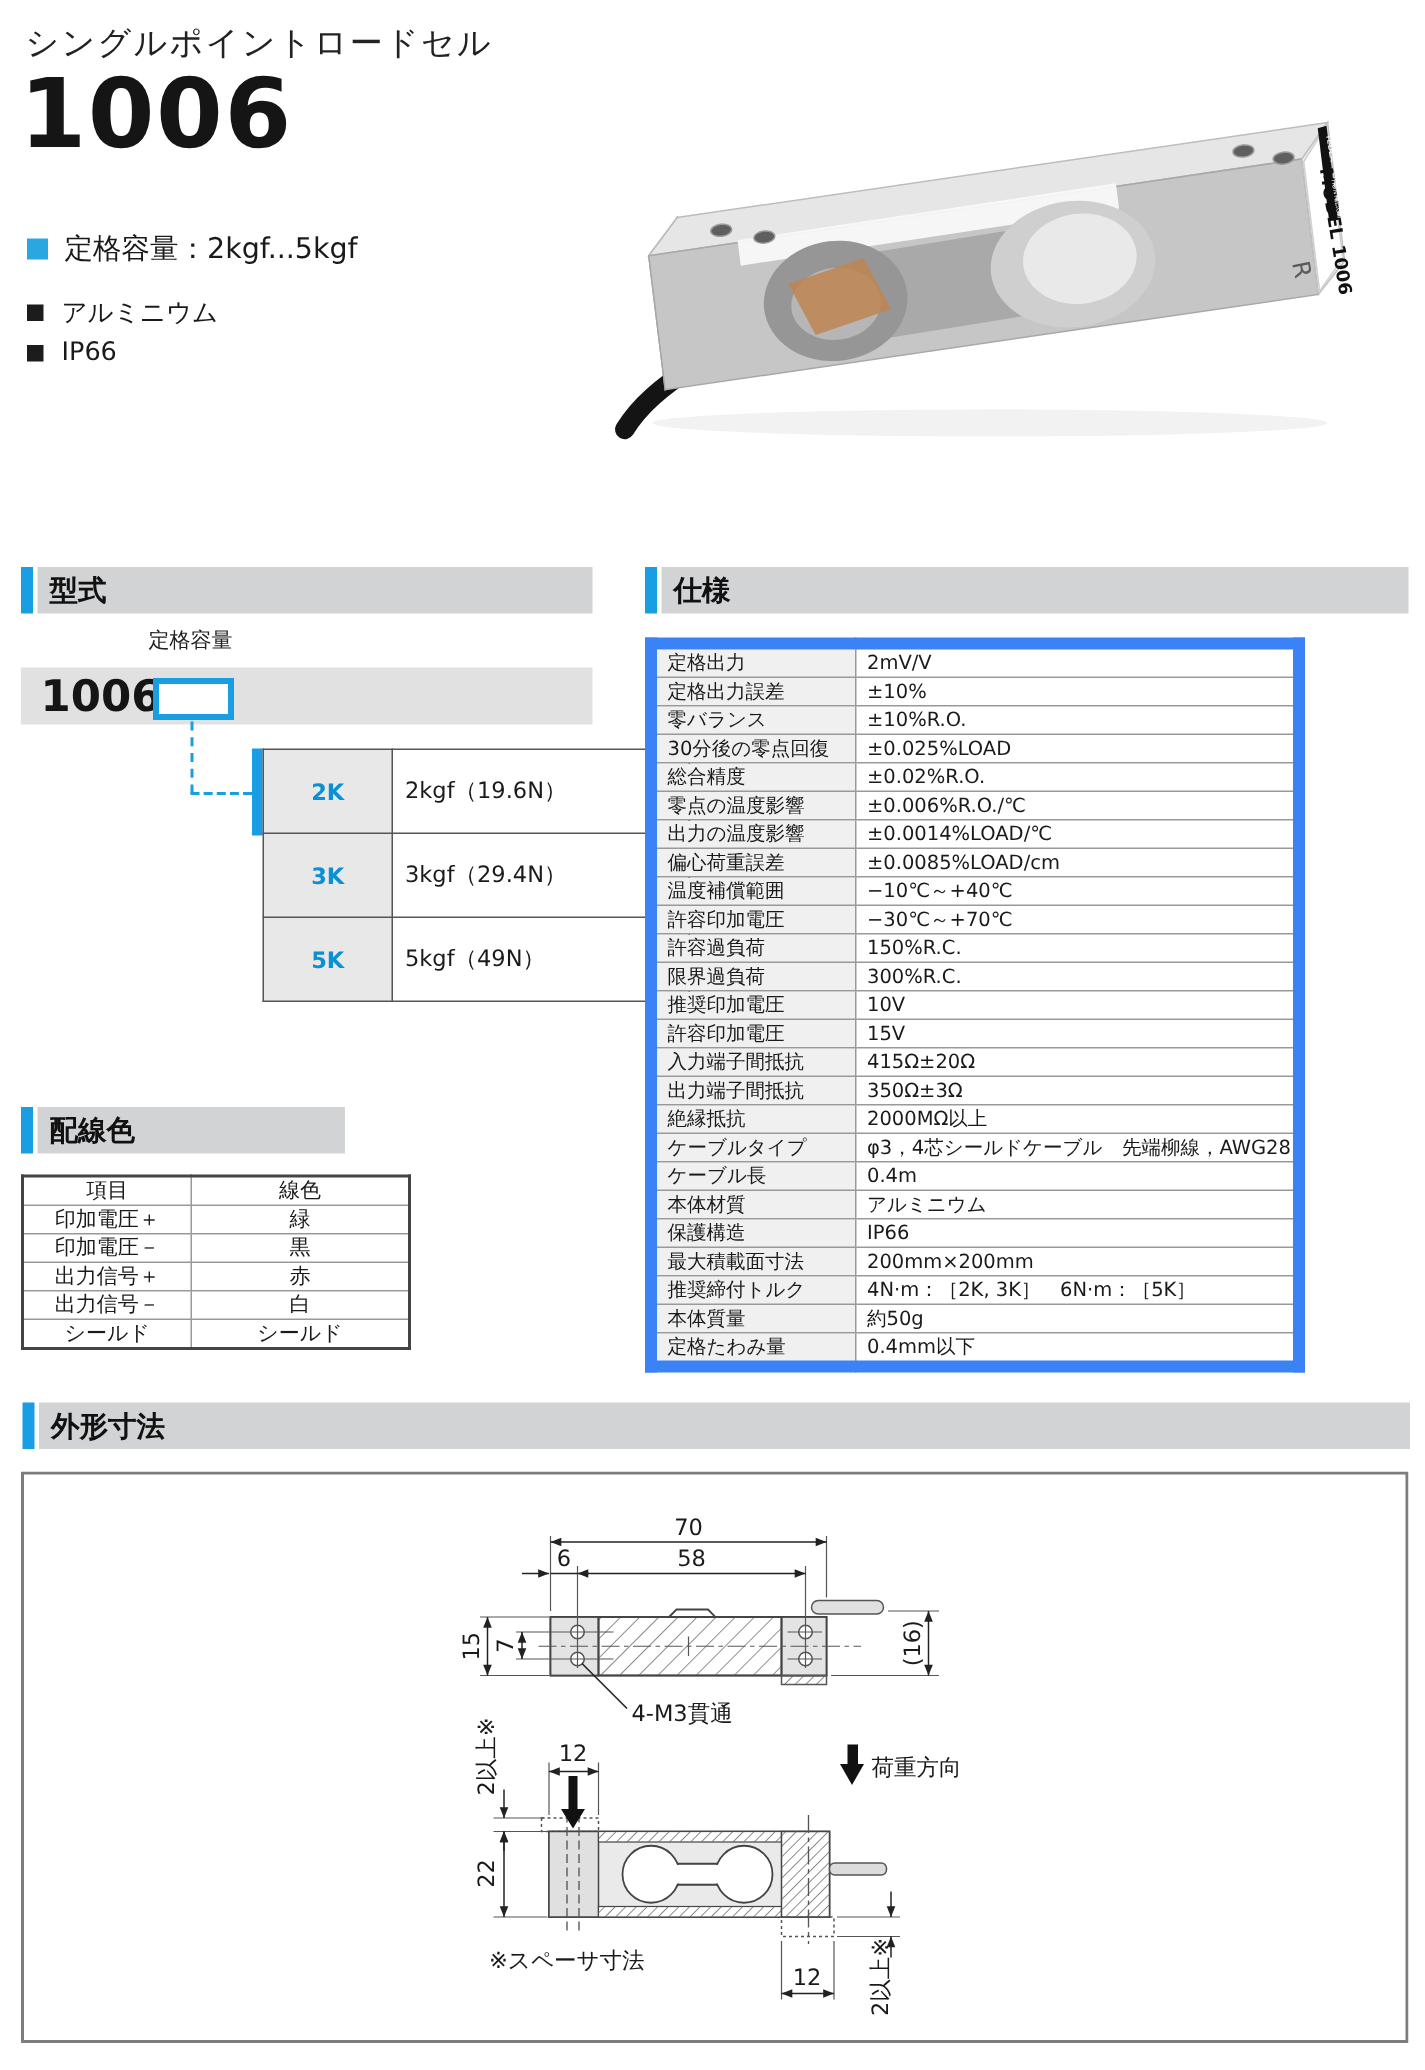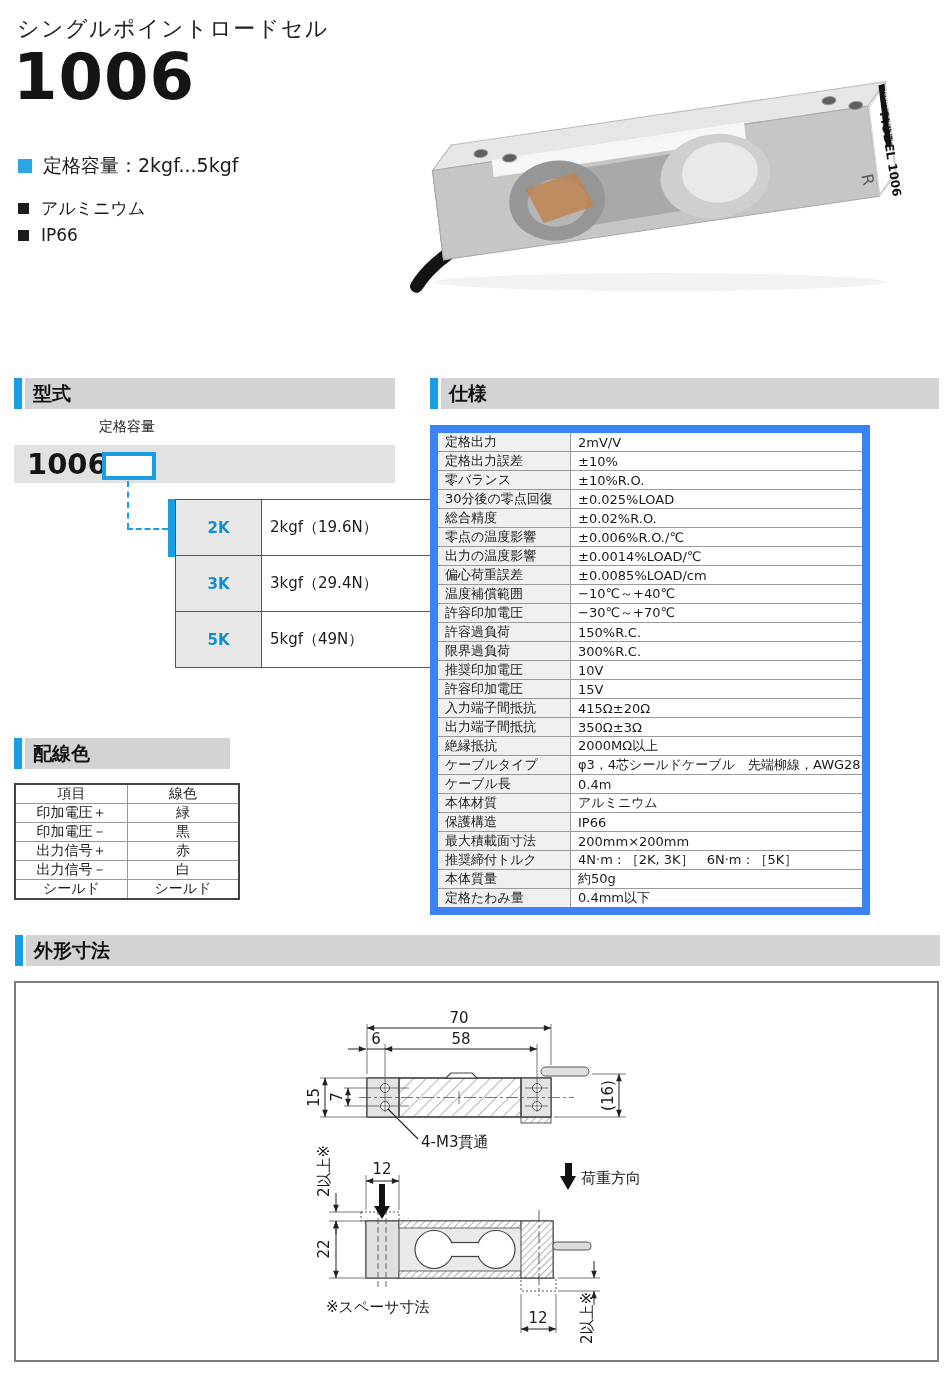--- a/index.html
+++ b/index.html
@@ -34,21 +34,21 @@
   .opt-bar{position:absolute;left:168px;top:499px;width:7px;height:58px;background:var(--accent);}
   .opts{position:absolute;left:175px;top:499px;border-collapse:collapse;}
   .opts td{border:1px solid #555;height:18px;font-size:15px;padding:18px;}
   .opts td.code{width:49px;background:#e8e8e8;color:#0d8fd4;font-weight:bold;text-align:center;}
   .opts td.val{width:171px;padding-left:8px;}
   
   .spec{position:absolute;left:430px;top:425px;border-collapse:collapse;border:8px solid #3b82f6;table-layout:fixed;width:440px;}
   .spec td{border:1px solid #999;height:18px;font-size:13px;padding:0 4px 0 7px;overflow:hidden;white-space:nowrap;}
   .spec td.lbl{width:121px;background:#f0f0f0;}
   
-  .wire{position:absolute;left:14px;top:783px;border-collapse:collapse;border:2px solid #444;table-layout:fixed;width:226px;}
+  .wire{position:absolute;left:14px;top:783px;border-collapse:collapse;border:2px solid #444;table-layout:fixed;width:260px;}
   .wire th,.wire td{border:1px solid #999;height:17.6px;font-size:14px;text-align:center;font-weight:normal;padding:0;}
   .wire .c1{width:111px;}
   
   .draw{position:absolute;left:14px;top:981px;width:925px;height:381px;}
   .draw text{fill:#1a1a1a;font-size:15px;font-family:"DejaVu Sans","Liberation Sans",sans-serif;}
 </style>
 </head>
 <body style="--accent: #1a9ee3; --bullet-blue: #2aa7e0; --bullet-dark: #1c1c1c;">
 
 <div class="cat">シングルポイントロードセル</div>

